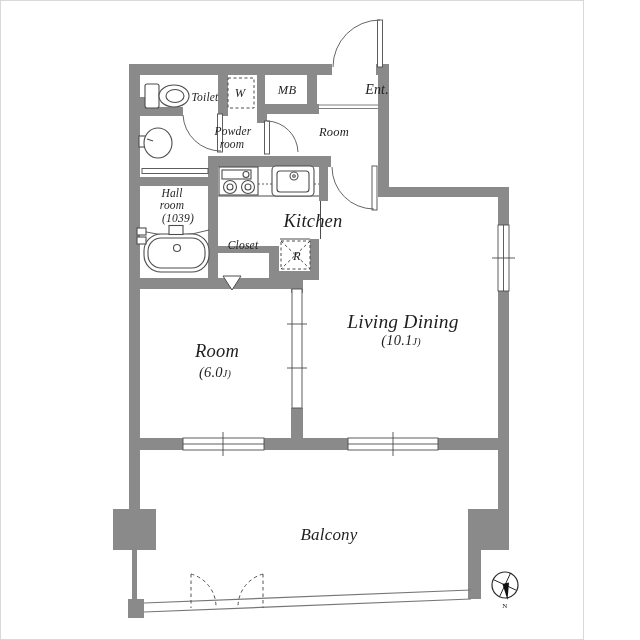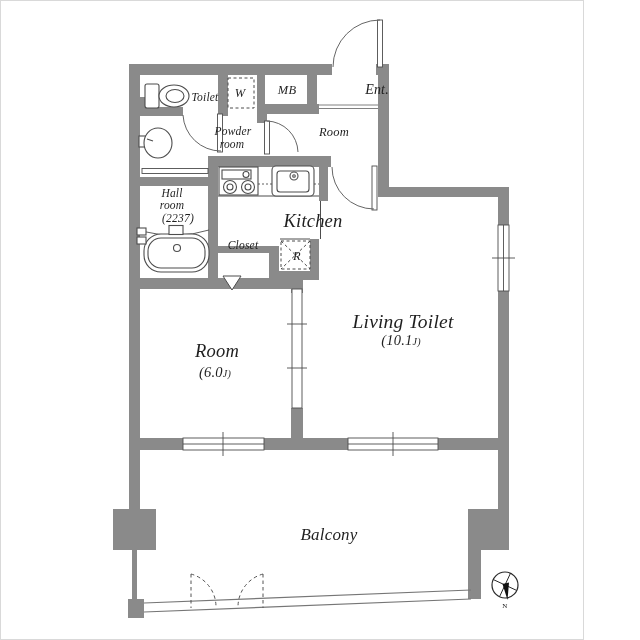--- a/index.html
+++ b/index.html
@@ -204,23 +204,23 @@
 
   <div class="lbl s11" id="lbl-toilet">Toilet</div>
   <div class="lbl s12" id="lbl-w">W</div>
   <div class="lbl s12" id="lbl-mb">MB</div>
   <div class="lbl" id="lbl-ent">Ent.</div>
   <div class="lbl s12" id="lbl-hall">Room</div>
   <div class="lbl s11" id="lbl-powder1">Powder</div>
   <div class="lbl s11" id="lbl-powder2">room</div>
   <div class="lbl s11" id="lbl-bath1">Hall</div>
   <div class="lbl s11" id="lbl-bath2">room</div>
-  <div class="lbl s11" id="lbl-bath3">(2237)</div>
+  <div class="lbl s11" id="lbl-bath3">(1039)</div>
   <div class="lbl s18" id="lbl-kitchen">Kitchen</div>
   <div class="lbl s11" id="lbl-closet">Closet</div>
   <div class="lbl s12" id="lbl-r">R</div>
   <div class="lbl s18" id="lbl-room">Room</div>
   <div class="lbl area" id="lbl-room-area"><span>(6.0</span><span class="unit">J)</span></div>
-  <div class="lbl s19" id="lbl-ld">Living Toilet</div>
+  <div class="lbl s19" id="lbl-ld">Living Dining</div>
   <div class="lbl area" id="lbl-ld-area"><span>(10.1</span><span class="unit">J)</span></div>
   <div class="lbl s17" id="lbl-balcony">Balcony</div>
   <div class="lbl north" id="lbl-north">N</div>
 </div>
 
 </body></html>

